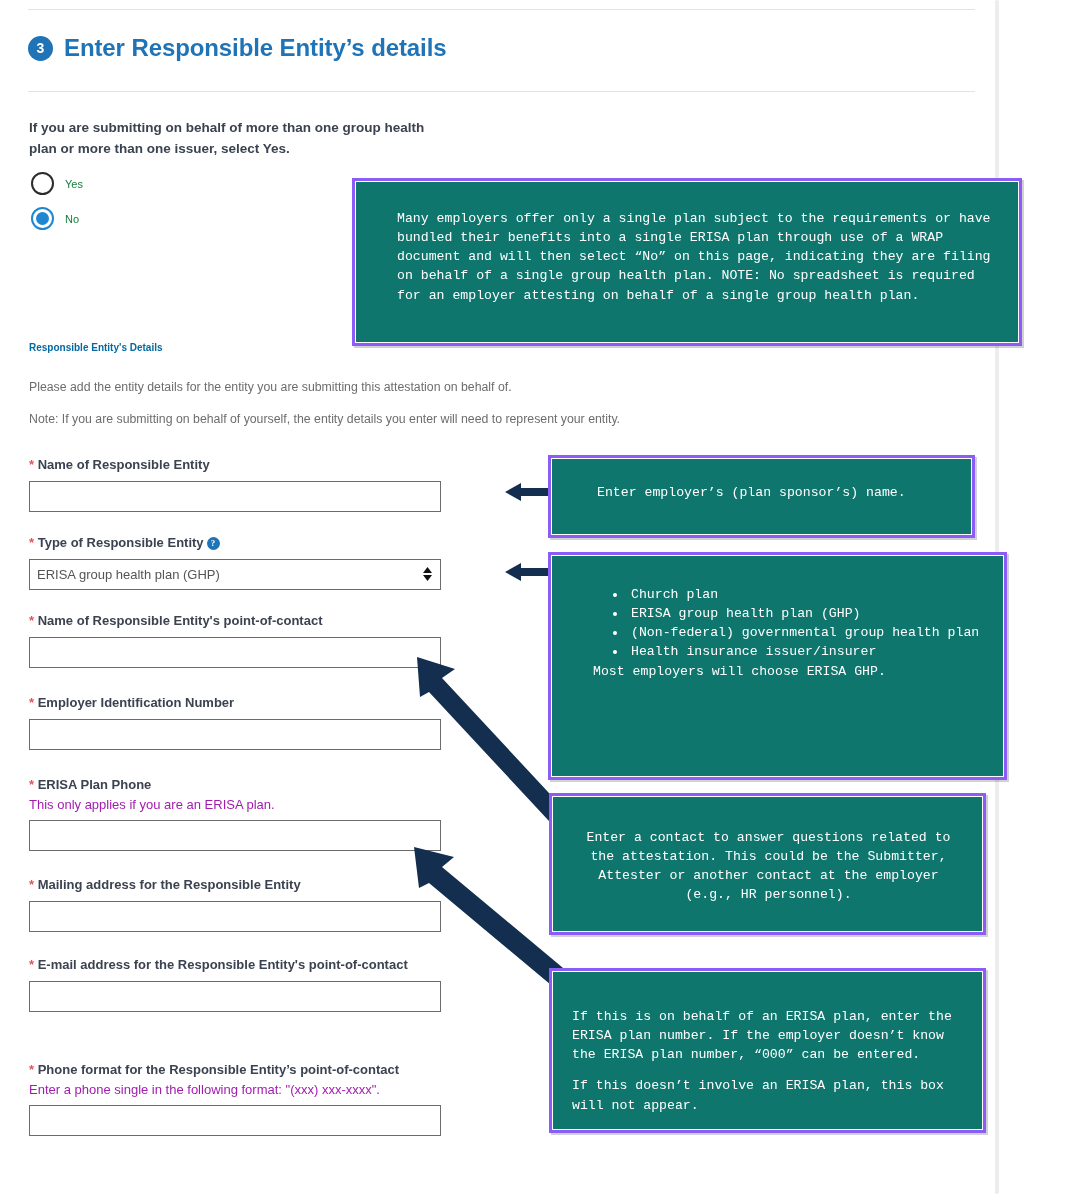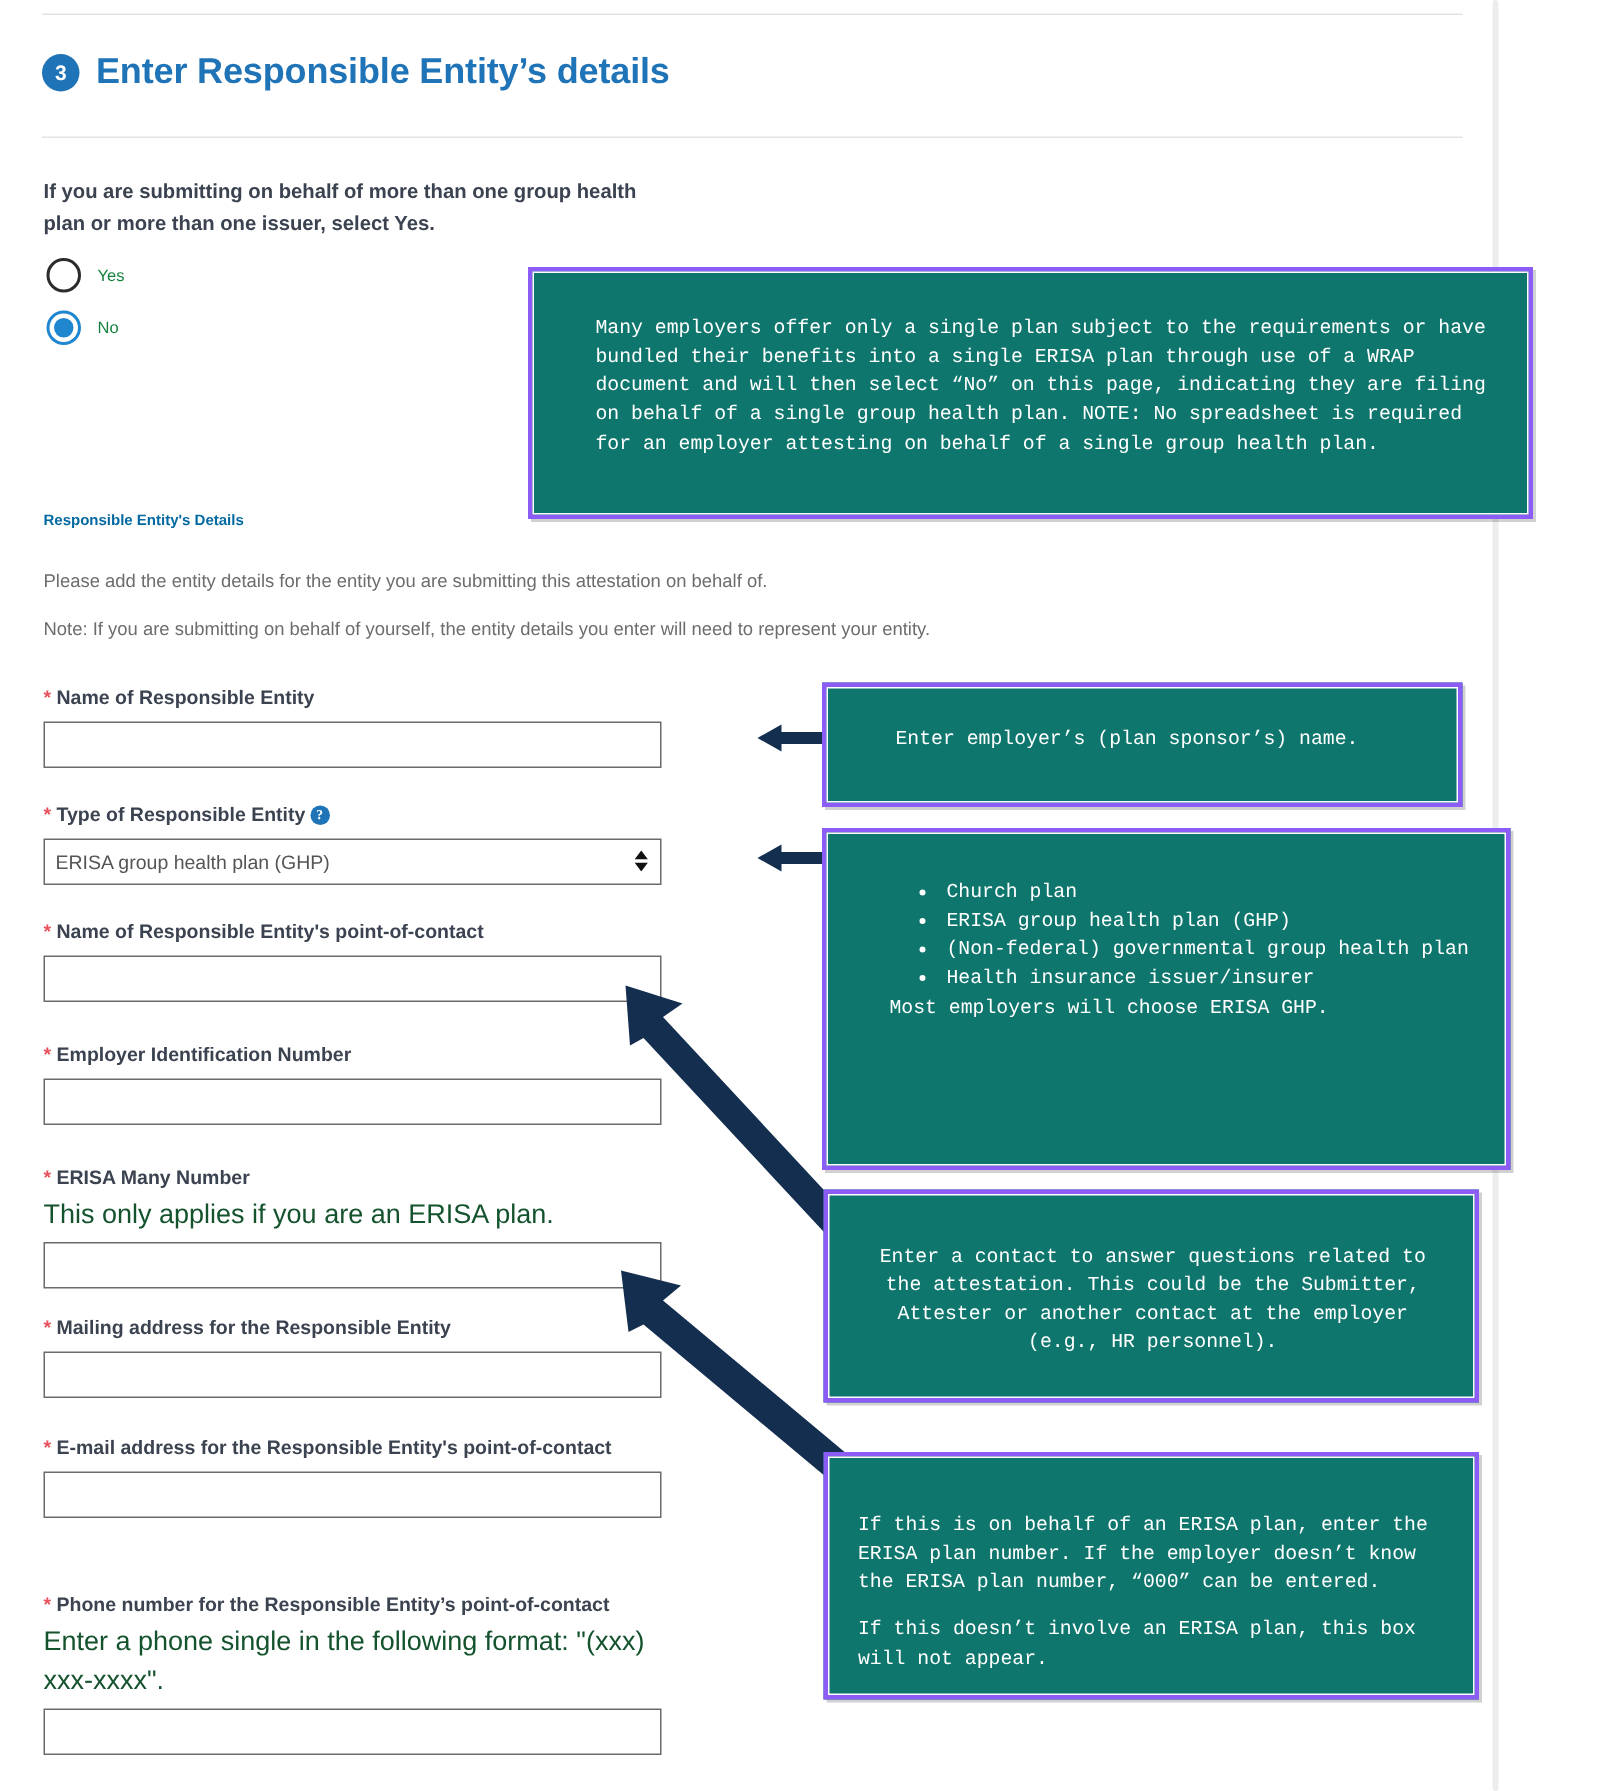--- a/index.html
+++ b/index.html
@@ -132,22 +132,22 @@
   .field { position: absolute; left: 29px; width: 412px; }
   .field-label {
     font-size: 13px;
     font-weight: bold;
     color: #3b4250;
     line-height: 1.5;
     display: block;
   }
   .req { color: #e8505b; font-weight: bold; }
   .field-hint {
-    font-size: 18px;
-    color: #14532d;
+    font-size: 13px;
+    color: #a21caf;
     line-height: 1.45;
     display: block;
     margin-top: 1px;
   }
   .text-input {
     display: block;
     width: 412px;
     height: 31px;
     box-sizing: border-box;
     border: 1px solid #6b6b6b;
@@ -292,37 +292,37 @@
     <label class="field-label"><span class="req">*</span> <span>Name of Responsible Entity's point-of-contact</span></label>
     <input class="text-input" type="text" value="" style="">
   </div>
 
   <div class="field" style="top:693px;">
     <label class="field-label"><span class="req">*</span> <span>Employer Identification Number</span></label>
     <input class="text-input" type="text" value="" style="">
   </div>
 
   <div class="field" style="top:775px;">
-    <label class="field-label"><span class="req">*</span> <span>ERISA Many Number</span></label>
+    <label class="field-label"><span class="req">*</span> <span>ERISA Plan Phone</span></label>
     <span class="field-hint">This only applies if you are an ERISA plan.</span>
     <input class="text-input" type="text" value="" style="">
   </div>
 
   <div class="field" style="top:875px;">
     <label class="field-label"><span class="req">*</span> <span>Mailing address for the Responsible Entity</span></label>
     <input class="text-input" type="text" value="" style="">
   </div>
 
   <div class="field" style="top:955px;">
     <label class="field-label"><span class="req">*</span> <span>E-mail address for the Responsible Entity's point-of-contact</span></label>
     <input class="text-input" type="text" value="" style="">
   </div>
 
   <div class="field" style="top:1060px;">
-    <label class="field-label"><span class="req">*</span> <span>Phone number for the Responsible Entity’s point-of-contact</span></label>
+    <label class="field-label"><span class="req">*</span> <span>Phone format for the Responsible Entity’s point-of-contact</span></label>
     <span class="field-hint">Enter a phone single in the following format: "(xxx) xxx-xxxx".</span>
     <input class="text-input" type="text" value="" style="">
   </div>
 
   <svg class="arrow-svg" style="left:505px; top:478px;" width="56" height="28" viewBox="0 0 56 28">
     <polygon points="0,14 16,5 16,10 56,10 56,18 16,18 16,23" fill="#132e4e"></polygon>
   </svg>
 
   <svg class="arrow-svg" style="left:505px; top:558px;" width="56" height="28" viewBox="0 0 56 28">
     <polygon points="0,14 16,5 16,10 56,10 56,18 16,18 16,23" fill="#132e4e"></polygon>

